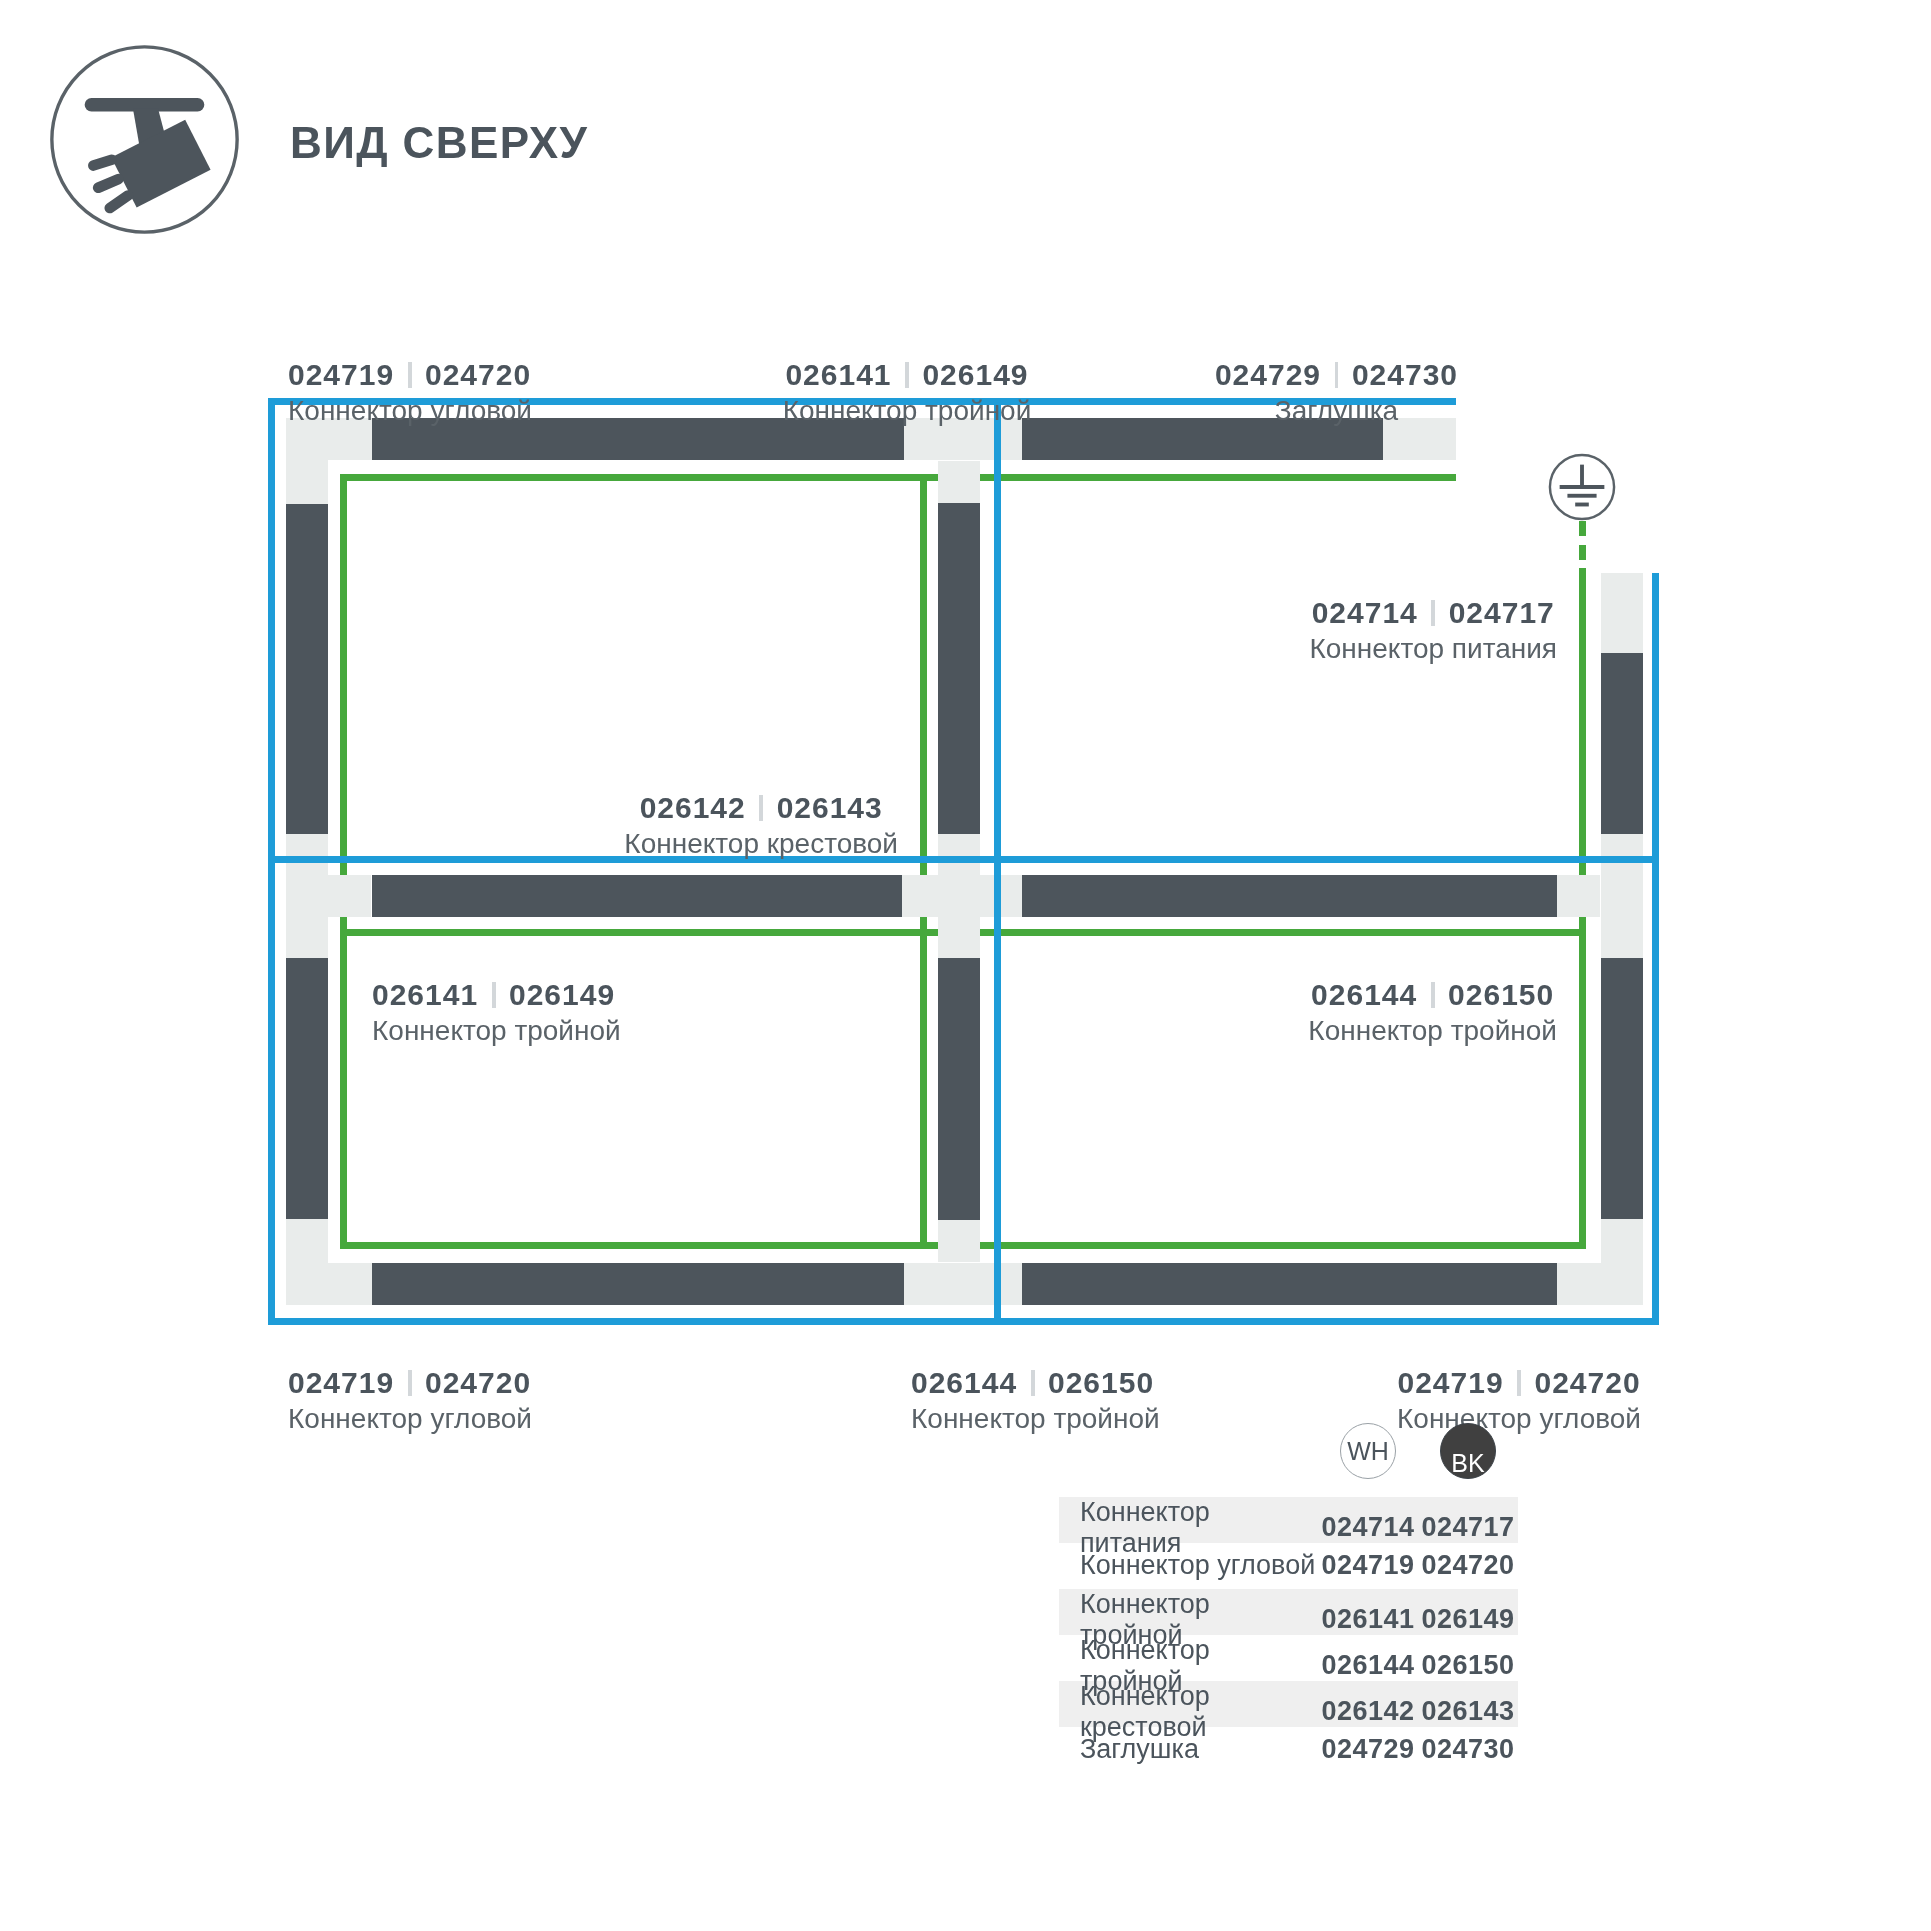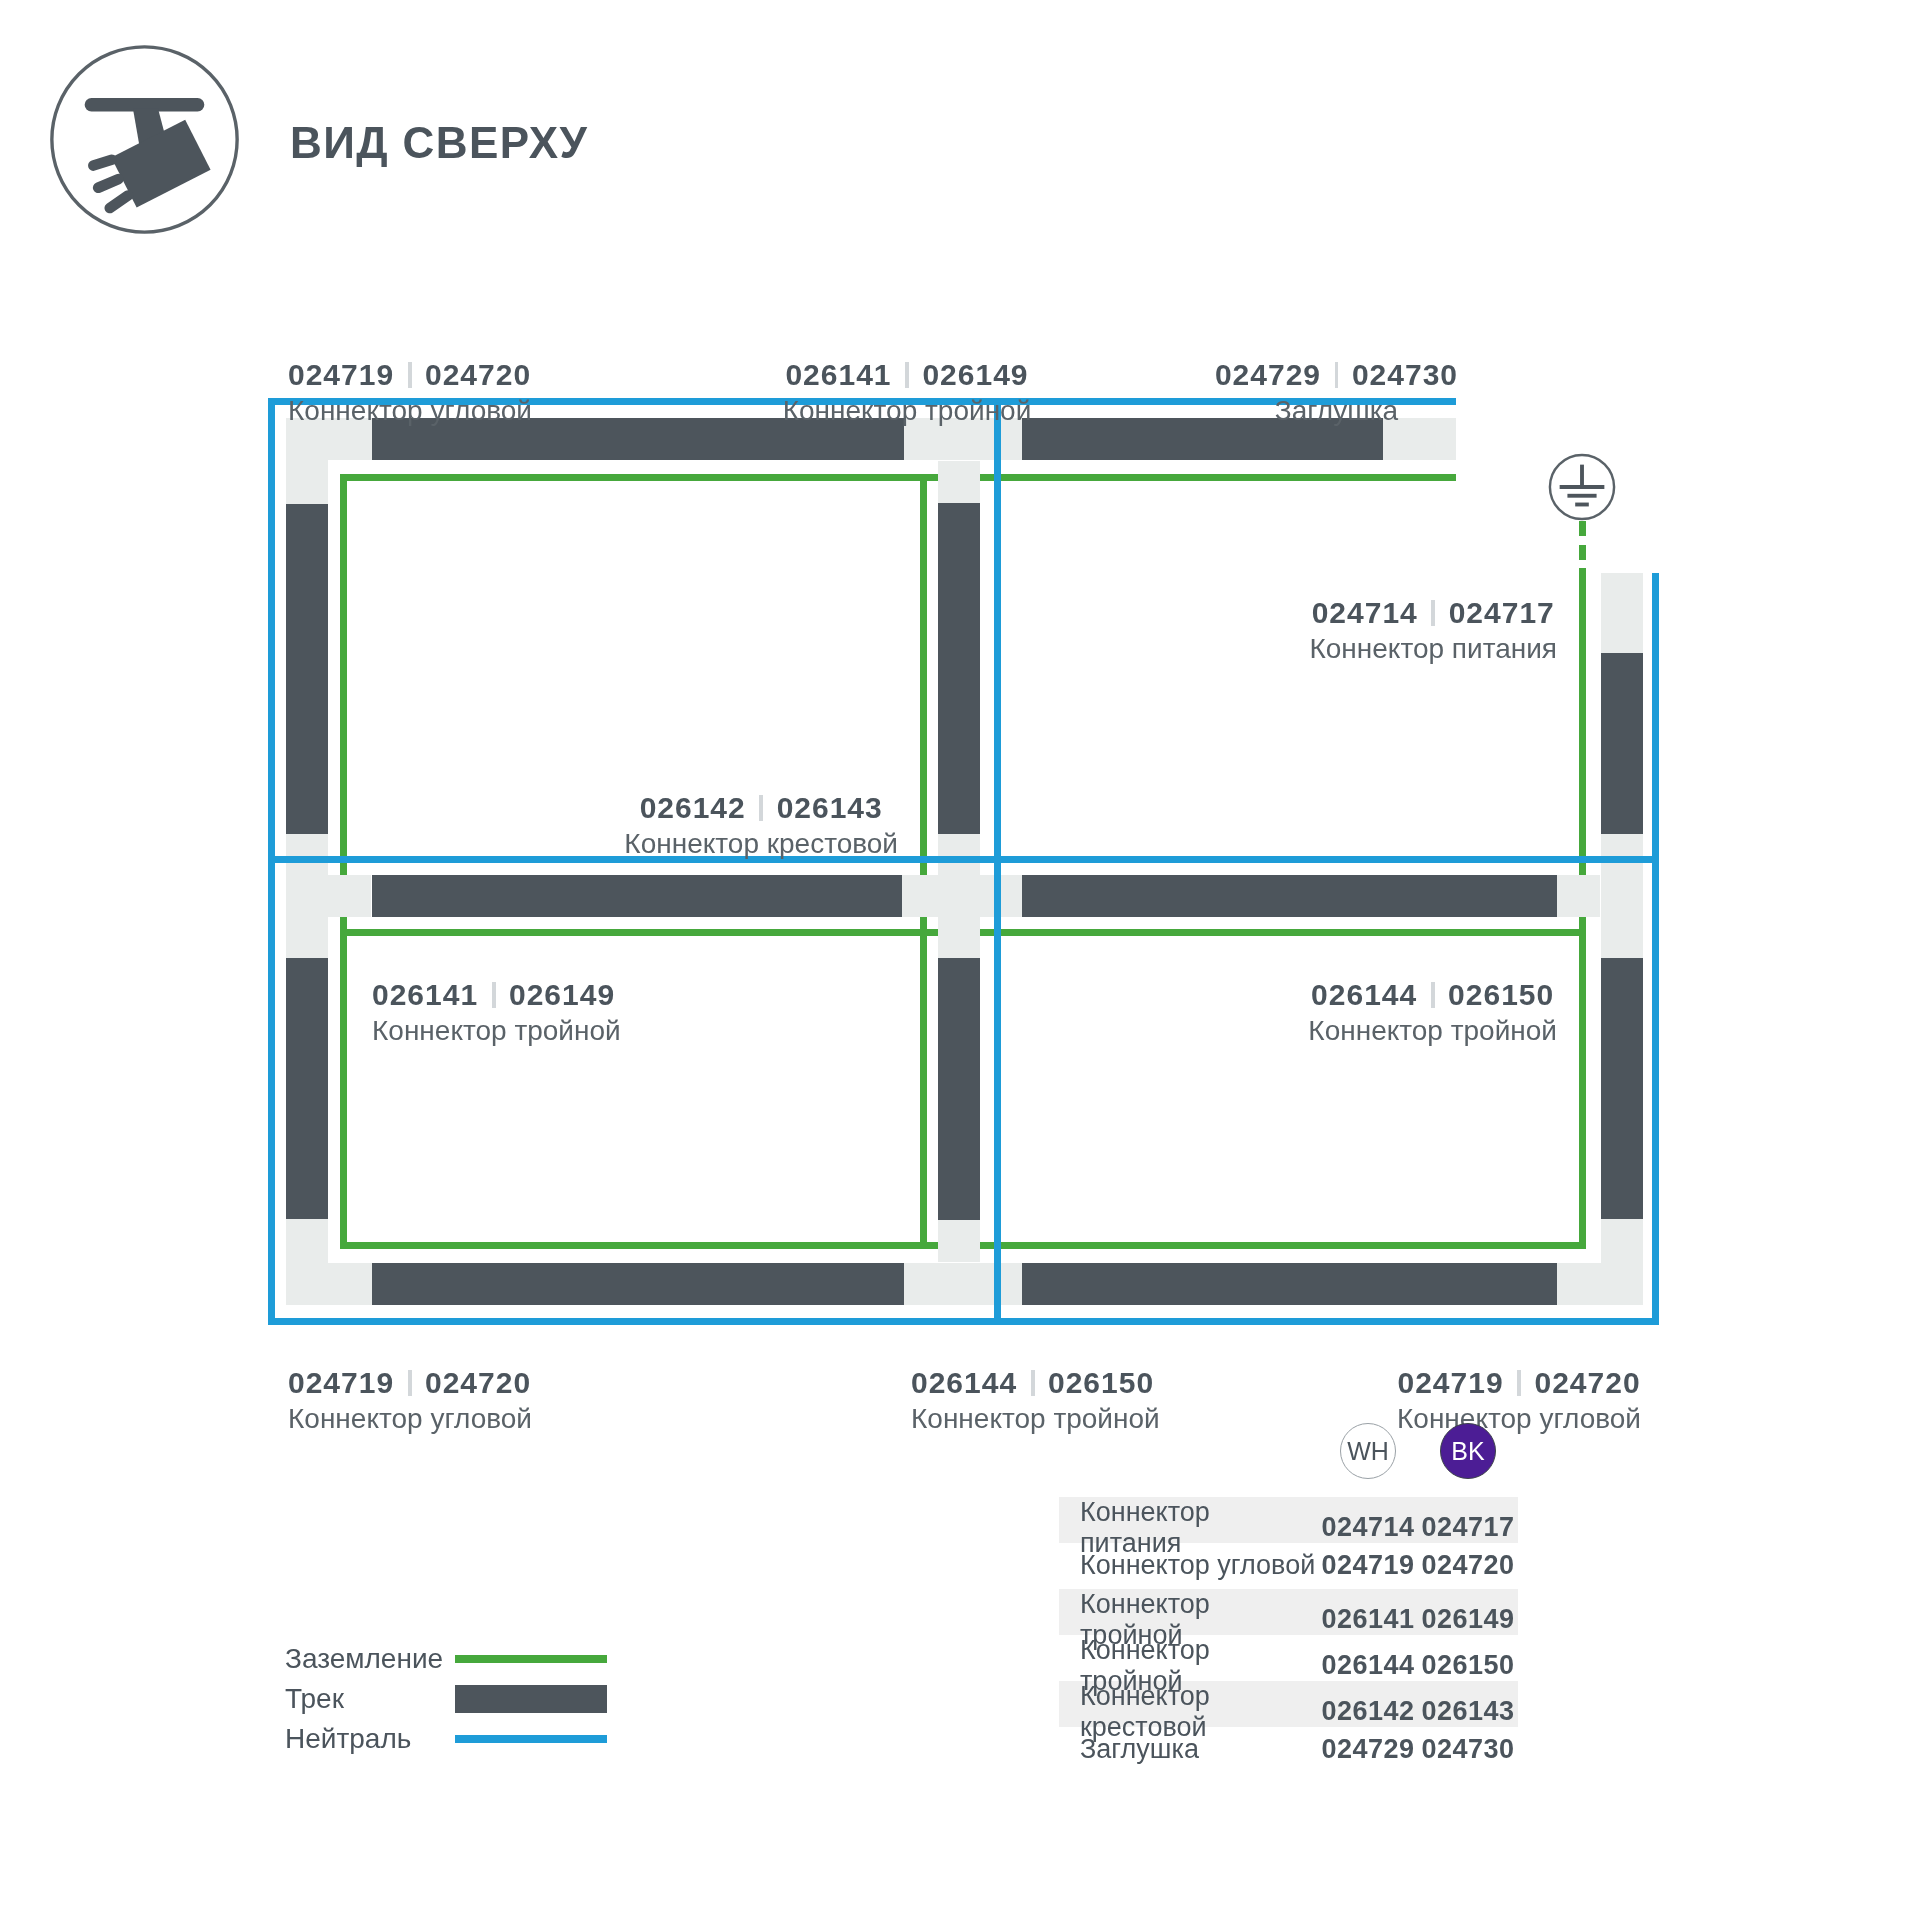--- a/index.html
+++ b/index.html
@@ -30,21 +30,21 @@
   .legend .sw{flex:0 0 152px;}
   .sw-green{height:7.7px;background:#46a83c;}
   .sw-track{height:28px;background:#4d555c;}
   .sw-blue{height:7.7px;background:#1e9cd8;}
   
   .ptable{position:absolute;left:1059px;top:1423px;width:459px;}
   .thead{position:relative;height:66px;margin-bottom:7.7px;}
   .ccircle{position:absolute;top:0;width:54px;height:54px;border-radius:50%;
            display:flex;align-items:center;justify-content:center;font-size:25px;font-weight:400;}
   .ccircle.wh{left:281px;background:#fff;border:1.9px solid #9aa1a6;color:#4b545c;}
-  .ccircle.bk{left:381px;background:#4c1d95;border:1.9px solid #3c4349;color:#fff;}
+  .ccircle.bk{left:381px;background:#404040;border:1.9px solid #3c4349;color:#fff;align-items:flex-end;}
   .trow{display:grid;grid-template-columns:1fr 100px 100px;height:46px;align-items:center;}
   .trow.odd{background:#efefef;}
   .trow .tname{padding-left:21px;font-size:27px;color:#4b545c;font-weight:400;}
   .trow .tcode{font-size:27px;font-weight:700;letter-spacing:0.5px;text-align:center;color:#4b545c;}
 </style>
 </head>
 <body>
 
 <div class="canvas">
 
@@ -169,34 +169,20 @@
       <div class="codes"><span>026144</span><i class="sep"></i><span>026150</span></div>
       <div class="name">Коннектор тройной</div>
     </div>
 
     <div class="lbl right" style="right:290px;top:1332px">
       <div class="codes"><span>024719</span><i class="sep"></i><span>024720</span></div>
       <div class="name">Коннектор угловой</div>
     </div>
   </div>
 
-  <div class="legend">
-    <div class="lrow">
-      <span class="ltext">Заземление</span>
-      <span class="sw sw-green"></span>
-    </div>
-    <div class="lrow">
-      <span class="ltext">Трек</span>
-      <span class="sw sw-track"></span>
-    </div>
-    <div class="lrow">
-      <span class="ltext">Нейтраль</span>
-      <span class="sw sw-blue"></span>
-    </div>
-  </div>
 
   <div class="ptable">
     <div class="thead">
       <div class="ccircle wh">
           <span>WH</span>
         </div>
       <div class="ccircle bk">
           <span>BK</span>
         </div>
     </div>

